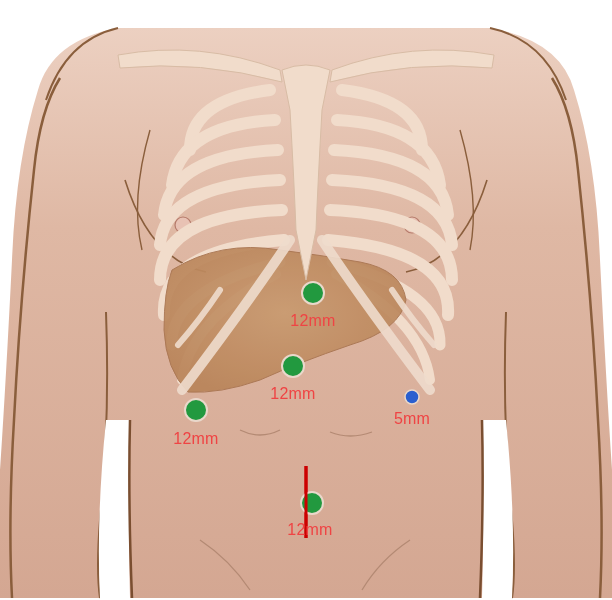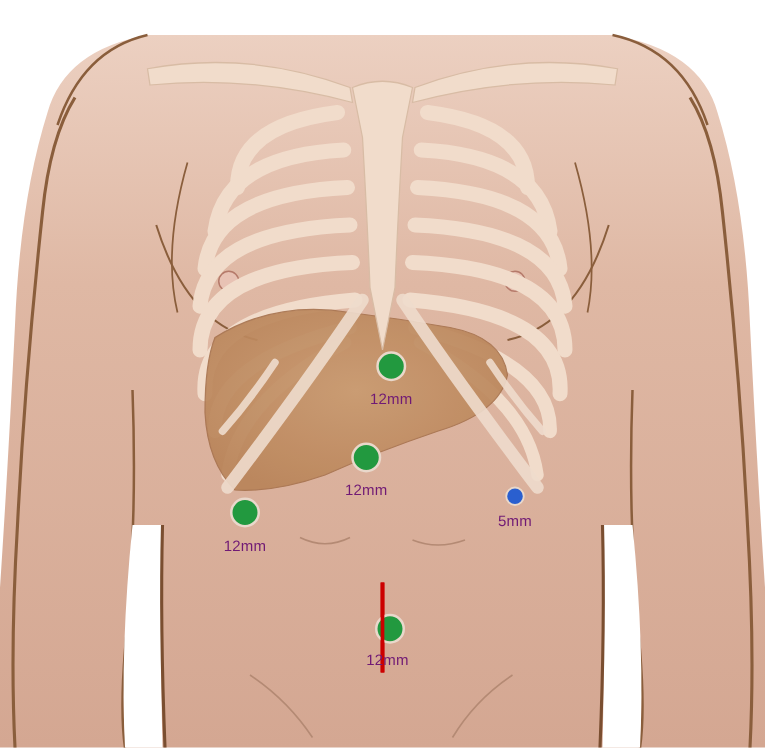--- a/index.html
+++ b/index.html
@@ -1,19 +1,19 @@
 <!DOCTYPE html>
 <html><head>
   <meta charset="utf-8">
   <style>
     html, body { margin: 0; padding: 0; background: #ffffff; }
     body { width: 612px; height: 600px; overflow: hidden; position: relative; font-family: "Liberation Sans", sans-serif; }
     #stage { position: absolute; left: 0; top: 0; width: 612px; height: 600px; }
     svg { display: block; }
-    .port-label { position: absolute; font-family: "Liberation Sans", sans-serif; font-size: 12px; color: #701a75; transform: translateX(-50%); white-space: nowrap; letter-spacing: 0.2px; }
+    .port-label { position: absolute; font-family: "Liberation Sans", sans-serif; font-size: 16px; color: #ef4444; transform: translateX(-50%); white-space: nowrap; letter-spacing: 0.2px; }
   </style>
 </head>
 <body>
 
 <div id="stage">
   <svg width="612" height="600" viewBox="0 0 612 600">
     <defs>
       <linearGradient id="skinGrad" x1="0" y1="0" x2="0" y2="1">
         <stop offset="0" stop-color="#ecd0c1"></stop>
         <stop offset="0.35" stop-color="#dfb8a4"></stop>

